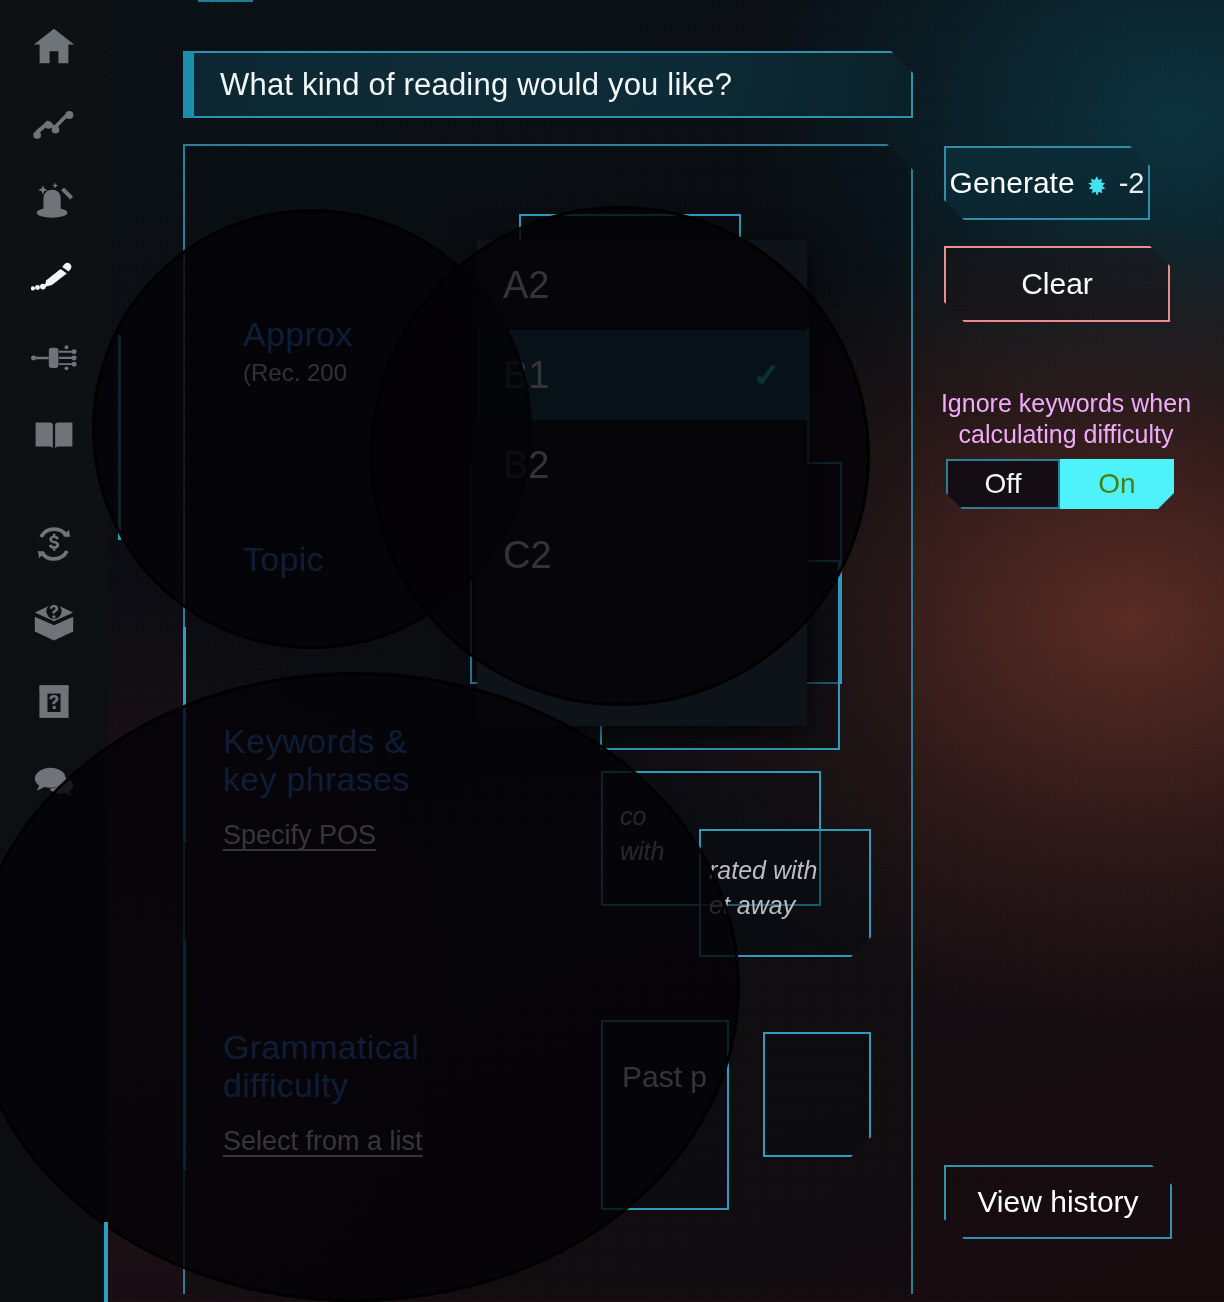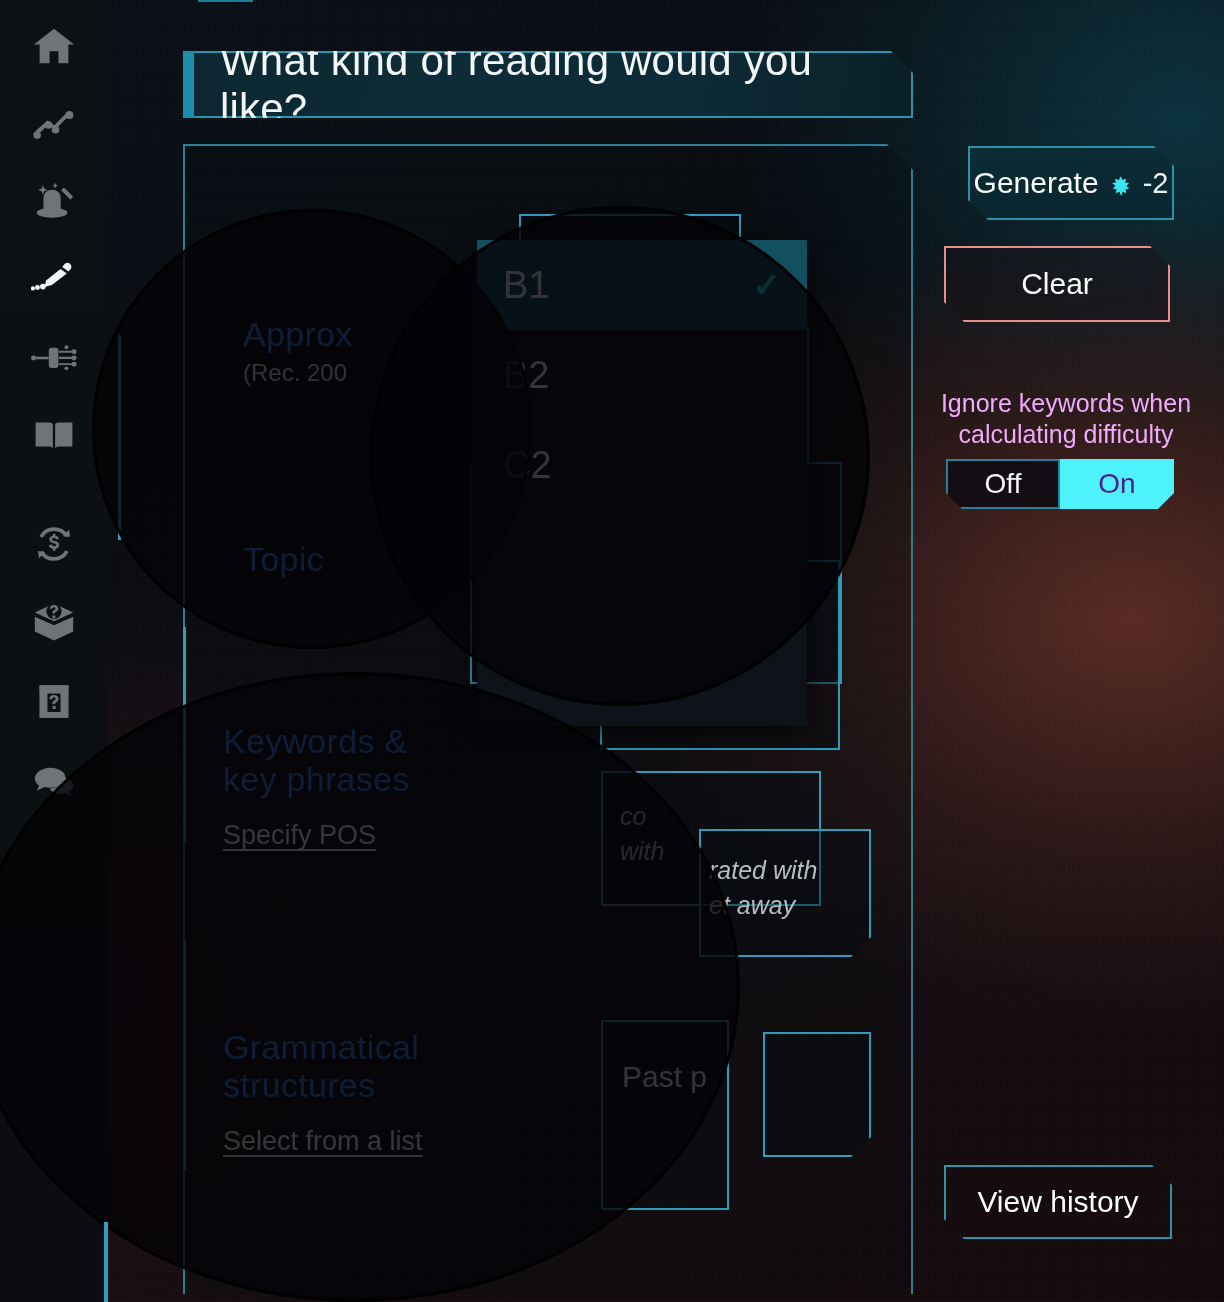--- a/index.html
+++ b/index.html
@@ -49,21 +49,21 @@
     clip-path: polygon(0 0, calc(100% - 22px) 0, 100% 22px, 100% 100%, 0 100%);
     display:flex; align-items:center;
     z-index:3;
   }
   #header-accent{
     position:absolute; left:183px; top:51px; width:11px; height:67px;
     background:#1e8fa8; z-index:4;
   }
   #header-title{
     margin-left:37px;
-    color:#f2f6f7; font-size:42px; font-weight:400; letter-spacing:.2px;
+    color:#f2f6f7; font-size:31px; font-weight:400; letter-spacing:.2px;
   }
   #header-stub{
     position:absolute; left:198px; top:-4px; width:55px; height:6px;
     background:#1d7d94; z-index:3;
   }
 
   
   #panel{
     position:absolute; left:183px; top:144px; width:730px; height:1150px;
     border:2px solid #2a7f97;
@@ -123,21 +123,21 @@
   }
   .dd-item.sel{ background:#13505f; }
   .dd-check{ margin-left:auto; color:#2fe3f5; font-size:34px; font-weight:700; }
 
   
   .rbtn{
     position:absolute; display:flex; align-items:center; justify-content:center;
     color:#fbfdfd; font-size:30px; font-weight:400; z-index:4;
   }
   #btn-generate{
-    left:968px; top:146px; width:206px; height:74px;
+    left:944px; top:146px; width:206px; height:74px;
     border:2px solid #2e8fa6;
     background:linear-gradient(180deg,#0b2c36 0%, #0a2630 100%);
     -webkit-clip-path: polygon(0 0, calc(100% - 20px) 0, 100% 20px, 100% 100%, 20px 100%, 0 calc(100% - 20px));
     clip-path: polygon(0 0, calc(100% - 20px) 0, 100% 20px, 100% 100%, 20px 100%, 0 calc(100% - 20px));
     gap:10px;
   }
   #btn-clear{
     left:944px; top:246px; width:226px; height:76px;
     border:2px solid #e98d8d;
     background:rgba(26,14,18,.35);
@@ -163,21 +163,21 @@
   .tg{
     width:114px; height:50px; display:flex; align-items:center; justify-content:center;
     font-size:28px;
   }
   #tg-off{
     background:#140d14; color:#f3f6f7; border:2px solid #2b7e96;
     -webkit-clip-path: polygon(0 0, 100% 0, 100% 100%, 16px 100%, 0 calc(100% - 16px));
     clip-path: polygon(0 0, 100% 0, 100% 100%, 16px 100%, 0 calc(100% - 16px));
   }
   #tg-on{
-    background:#4df2fb; color:#4c1d95;
+    background:#4df2fb; color:#4d7c0f;
     -webkit-clip-path: polygon(0 0, 100% 0, 100% calc(100% - 16px), calc(100% - 16px) 100%, 0 100%);
     clip-path: polygon(0 0, 100% 0, 100% calc(100% - 16px), calc(100% - 16px) 100%, 0 100%);
   }
 
   
   .spot{
     position:absolute; border-radius:50%;
     background:rgba(4,3,6,.80);
     border:3px solid rgba(0,0,0,.92);
     z-index:7; pointer-events:none;
@@ -348,30 +348,33 @@
   <div class="ibox-ph" style="left:17px; top:26px;">co
 with</div>
 </div>
 <div class="ibox clip-br" style="left:671px; top:829px; width:172px; height:128px;">
   <div class="ibox-ph" style="left:8px; top:22px; width:240px;">rated with
 et away</div>
 </div>
 
 <div class="frow" style="left:223px; top:1028px; width:330px;">
   <div class="flabel">Grammatical
-structures</div>
+difficulty</div>
   <a class="flink" href="#">Select from a list</a>
 </div>
 
 <div class="ibox" style="left:601px; top:1020px; width:128px; height:190px;">
   <div class="ibox-val" style="left:19px; top:38px;">Past p</div>
 </div>
 <div class="ibox clip-br" style="left:735px; top:1032px; width:108px; height:125px;"></div>
 
 <div id="dropdown">
+  <div class="dd-item">
+    <span>A2</span>
+  </div>
   <div class="dd-item sel">
     <span>B1</span>
     <span class="dd-check">✓</span>
   </div>
   <div class="dd-item">
     <span>B2</span>
   </div>
   <div class="dd-item">
     <span>C2</span>
   </div>

